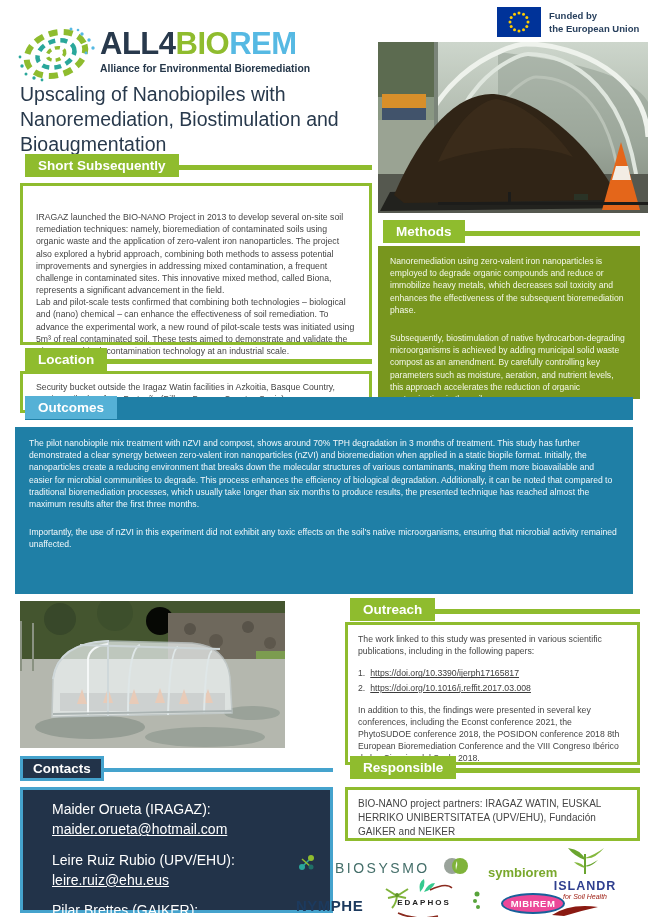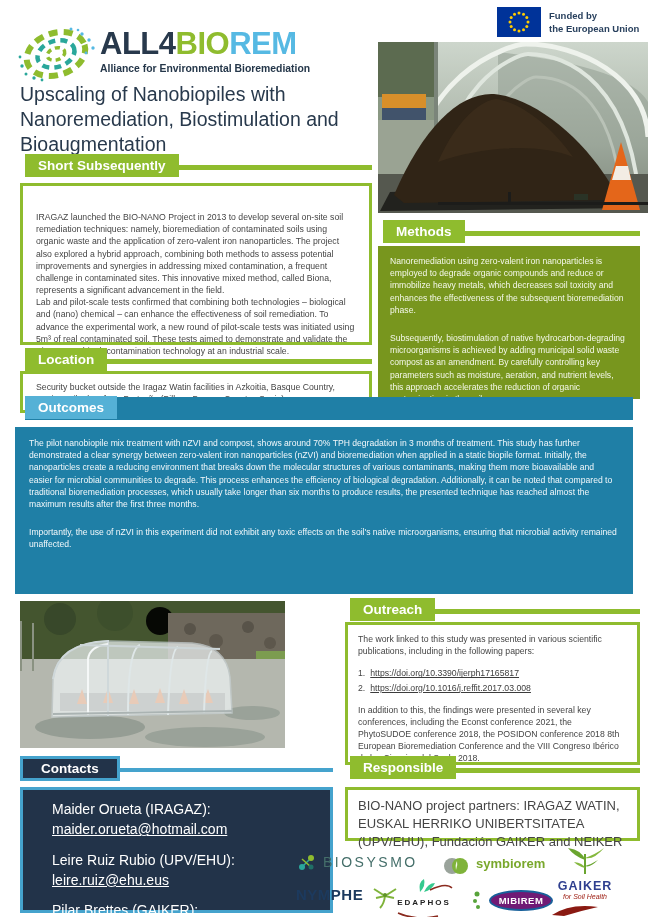--- a/index.html
+++ b/index.html
@@ -13,46 +13,46 @@
   .abs{position:absolute}
   
   .logo-main{font-size:31px;font-weight:800;letter-spacing:-0.5px;line-height:1;color:var(--ink)}
   .logo-main .bio{color:var(--green)} .logo-main .rem{color:#56b9e3}
   .logo-tag{font-size:10.4px;font-weight:700;color:#25374a;margin-top:4px}
   .eu-text{font-size:9.5px;font-weight:700;color:#29415e;line-height:1.4}
   .title{font-size:19.5px;font-weight:500;color:var(--ink);line-height:1.27}
   
   .tab{position:absolute;z-index:2;background:var(--green);color:#fff;font-weight:800;font-size:13.5px;padding:4px 13px;white-space:nowrap}
   .tab.blue-tab{background:var(--lblue)}
-  .tab.navy-tab{background:var(--navy);border:3px solid var(--cborder);padding:2px 18px}
+  .tab.navy-tab{background:var(--navy);border:3px solid var(--cborder);padding:2px 10px}
   .hline{position:absolute;height:5px;background:var(--green);z-index:1}
   .hline.blue{background:var(--cborder);height:4px}
   
   .wbox{position:absolute;background:#fff;border:3px solid var(--green);padding:25px 13px;font-size:8.7px;line-height:1.4;color:var(--body)}
   .obox{position:absolute;background:var(--olive);color:#f4f8ea;padding:9px 12px;font-size:8.6px;line-height:1.42}
   .bbox{position:absolute;background:var(--blue);color:#f2f8fb;padding:10px 14px;font-size:8.6px;line-height:1.42}
   .nbox{position:absolute;background:var(--navy);border:3px solid var(--cborder);color:#fff;padding:9px 29px;font-size:14px;line-height:1.45}
   .gap p + p{margin-top:16px}
   .strip{position:absolute;background:var(--blue)}
   .linkline{display:flex;gap:5px;margin-top:2px}
   .wbox a{color:#3c3c3c}
   .nbox a{color:#fff}
   .contact-entry + .contact-entry{margin-top:10px}
   
   .photo{position:absolute;overflow:hidden}
   .photo svg{display:block}
   
   .logos{position:absolute;left:288px;top:846px;width:360px;height:71px}
-  .plogo{position:absolute;display:flex;align-items:flex-start;gap:7px}
+  .plogo{position:absolute;display:flex;align-items:flex-end;gap:19px}
   .biosysmo-text{font-size:14px;letter-spacing:2.5px;color:#456f6a;font-weight:500}
   .symbiorem-text{font-size:13px;font-weight:700;color:#79a82c}
   .nymphe-text{font-size:15px;font-weight:800;color:#1c3a5e;letter-spacing:0.5px}
   .edaphos{flex-direction:column;gap:0;align-items:center}
   .edaphos-text{font-size:8px;font-weight:700;letter-spacing:2px;color:#222}
-  .mibirem-pill{width:64px;height:21px;background:#701a75;border:2px solid #18609a;border-radius:50%;display:flex;align-items:center;justify-content:center}
+  .mibirem-pill{width:64px;height:21px;background:#ec4899;border:2px solid #18609a;border-radius:50%;display:flex;align-items:center;justify-content:center}
   .mibirem-text{font-size:9.5px;font-weight:700;color:#fff;letter-spacing:0.5px}
   .islandr{flex-direction:column;gap:0;align-items:center}
   .islandr-text{font-size:12.5px;font-weight:800;color:#2f3f8f;letter-spacing:1px;line-height:1}
   .islandr-sub{font-size:7px;font-style:italic;color:#a02318;line-height:1.2}
 </style>
 </head>
 <body>
 
 <div class="poster">
 
@@ -242,21 +242,21 @@
       <a href="#">leire.ruiz@ehu.eus</a>
     </div>
     <div class="contact-entry">
       <div>Pilar Brettes (GAIKER):</div>
       <a href="#">brettes@gaiker.es</a>
     </div>
   </div>
 
   <div class="tab" style="left:350px;top:756px">Responsible</div>
   <div class="hline" style="left:350px;top:768px;width:290px"></div>
-  <div class="wbox" style="left:345px;top:787px;width:295px;height:54px;padding:7px 10px;font-size:13px">
+  <div class="wbox" style="left:345px;top:787px;width:295px;height:54px;padding:7px 10px;font-size:10px">
     <p>BIO-NANO project partners: IRAGAZ WATIN, EUSKAL HERRIKO UNIBERTSITATEA (UPV/EHU),  Fundación GAIKER and NEIKER</p>
   </div>
 
   <div class="logos">
 
     <div class="plogo" style="left:10px;top:8px">
       <span>
         <svg width="18" height="18" viewBox="0 0 18 18">
           <line x1="4" y1="13" x2="13" y2="4" stroke="#2aa79b" stroke-width="1.5"></line>
           <line x1="4" y1="5" x2="13" y2="13" stroke="#8fbc2e" stroke-width="1.5"></line>
@@ -327,21 +327,21 @@
     <div class="plogo islandr" style="left:262px;top:0">
       <span>
         <svg width="70" height="30" viewBox="0 0 70 30">
           <path d="M35,28 Q35,14 35,8" stroke="#6aa52f" stroke-width="2" fill="none"></path>
           <path d="M35,14 Q24,10 18,2 Q32,4 35,14" fill="#6aa52f"></path>
           <path d="M35,12 Q46,8 54,2 Q44,14 35,12" fill="#85b83e"></path>
           <path d="M35,22 Q28,20 24,16 Q33,17 35,22" fill="#85b83e"></path>
           <path d="M35,20 Q42,18 48,14 Q40,22 35,20" fill="#6aa52f"></path>
         </svg>
       </span>
-      <span class="islandr-text">GAIKER</span>
+      <span class="islandr-text">ISLANDR</span>
       <span class="islandr-sub">for Soil Health</span>
       <span>
         <svg width="70" height="16" viewBox="0 0 70 16">
           <path d="M2,14 Q20,2 48,6 Q30,10 14,15 Z" fill="#8a1a12"></path>
         </svg>
       </span>
     </div>
 
   </div>
 </div>

